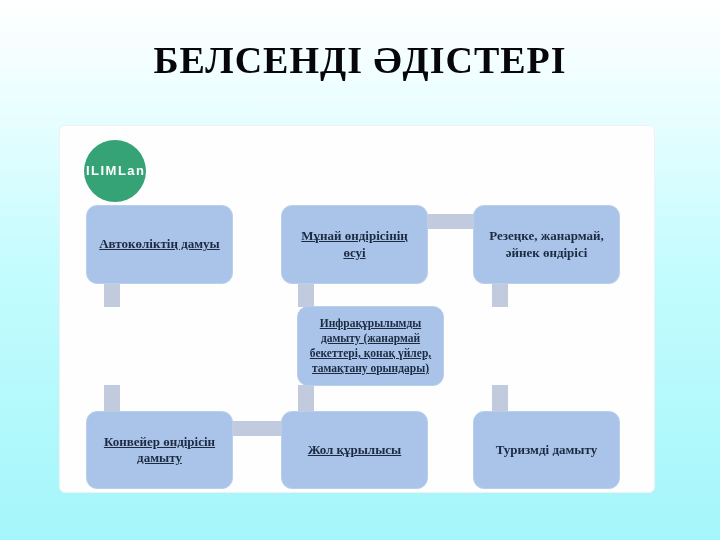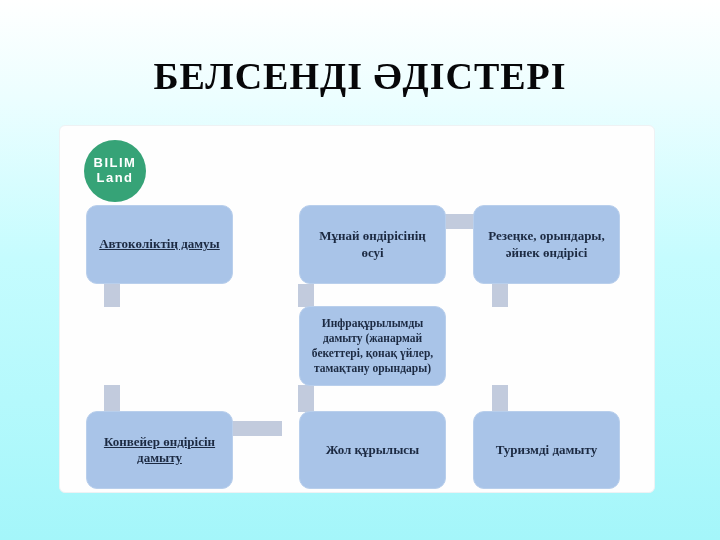--- a/index.html
+++ b/index.html
@@ -9,36 +9,36 @@
   }
   .slide {
     position: relative; width: 720px; height: 540px;
     background: linear-gradient(180deg, #ffffff 0%, #ecfeff 18%, #c5fcfe 48%, #a4f6fa 100%);
   }
   .title {
     position: absolute; top: 38px; left: 0; right: 0;
     text-align: center;
     font-family: "Liberation Serif", serif;
     font-weight: bold; font-size: 38px; letter-spacing: 1px;
-    color: #070709; margin: 16px;
+    color: #070709; margin: 0;
   }
   .panel {
     position: absolute; left: 59px; top: 125px;
     width: 596px; height: 368px;
     background: #fefefe;
     border: 1px solid #eef2f4;
     border-radius: 6px;
     box-sizing: border-box;
   }
   .logo {
     position: absolute; left: 24px; top: 14px;
     width: 62px; height: 62px; border-radius: 50%;
     background: #36a377;
     color: #ffffff;
-    display: flex; flex-direction: column;
+    display: flex; 
     align-items: center; justify-content: center;
     font-family: "Liberation Sans", sans-serif;
     font-size: 13px; font-weight: 600; line-height: 1.15;
     letter-spacing: 1.5px;
   }
   .conn { position: absolute; background: #c2cbdd; z-index: 1; }
   .v  { width: 16px; }
   .vx1 { left: 44px; }  .vx2 { left: 238px; } .vx3 { left: 432px; }
   .vyA { top: 158px; height: 23px; }
   .vyB { top: 259px; height: 27px; }
@@ -50,23 +50,23 @@
     border: 1px solid #b9cfec;
     border-radius: 11px;
     box-sizing: border-box;
     display: flex; align-items: center; justify-content: center;
     text-align: center;
     padding: 5px 9px;
     font-family: "Liberation Serif", serif;
     font-weight: bold; font-size: 13px; line-height: 1.25;
     color: #1c2a42;
   }
-  .c1 { left: 26px; text-decoration: underline; } .c2 { left: 239px; } .c3 { left: 413px; }
+  .c1 { left: 26px; text-decoration: underline; } .c2 { left: 221px; text-decoration: underline; } .c3 { left: 413px; }
   .r1 { top: 79px;  height: 79px; }
-  .r2 { top: 180px; height: 80px; }
+  .r2 { top: 180px; height: 80px; margin-left: 16px; }
   .r3 { top: 285px; height: 78px; }
   .small { font-size: 11.5px; line-height: 1.3; padding: 4px 6px; }
 </style>
 </head>
 <body>
 
 <div class="slide">
 
   <h1 class="title">БЕЛСЕНДІ ӘДІСТЕРІ</h1>
 
@@ -86,21 +86,21 @@
     <div class="conn hcA"></div>
     <div class="conn hcB"></div>
 
     <div class="box c1 r1">
       <span>Автокөліктің дамуы</span>
     </div>
     <div class="box c2 r1">
       <span>Мұнай өндірісінің өсуі</span>
     </div>
     <div class="box c3 r1">
-      <span>Резеңке, орындары, әйнек өндірісі</span>
+      <span>Резеңке, жанармай, әйнек өндірісі</span>
     </div>
     <div class="box c2 r2 small">
       <span>Инфрақұрылымды дамыту (жанармай бекеттері, қонақ үйлер, тамақтану орындары)</span>
     </div>
     <div class="box c2 r3">
       <span>Жол құрылысы</span>
     </div>
     <div class="box c1 r3">
       <span>Конвейер өндірісін дамыту</span>
     </div>

